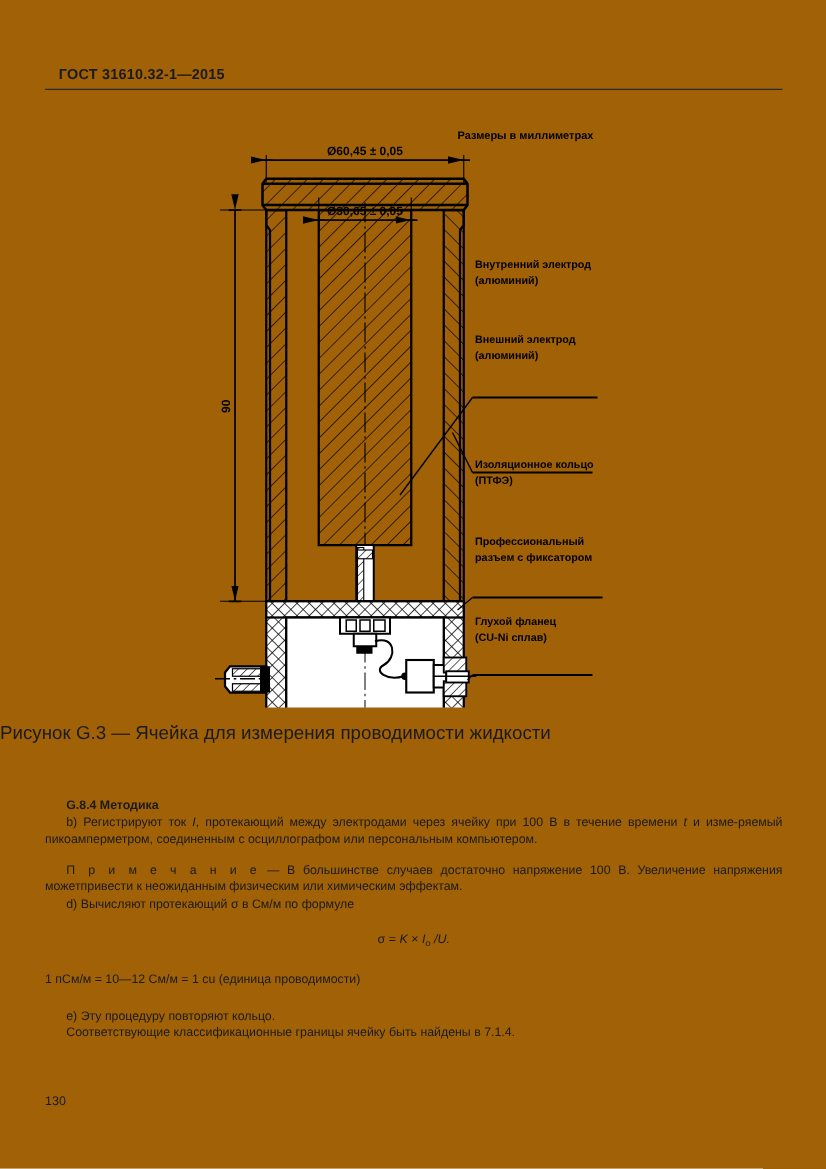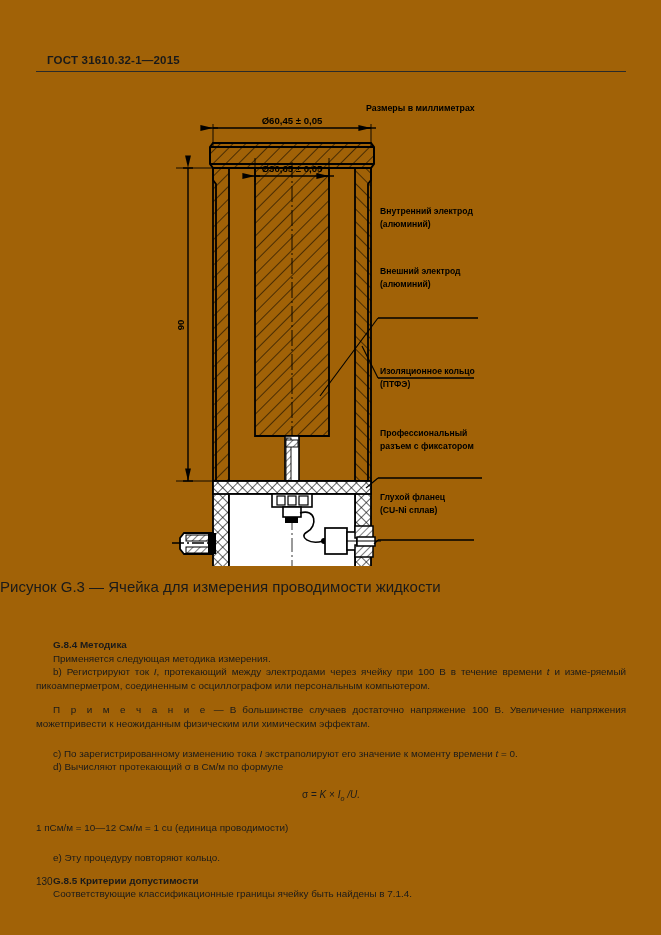--- a/index.html
+++ b/index.html
@@ -246,38 +246,35 @@
       <text class="ann-text" x="380" y="417" font-size="8.6">(CU-Ni сплав)</text>
     </svg>
   </div>
 
   <div class="figure-caption">Рисунок G.3 — Ячейка для измерения проводимости жидкости</div>
 
   <div class="body-text">
 
     <p class="hd indent">G.8.4 Методика</p>
 
-    <p class="indent">Применяется следующая методика измерения.</p>
 
 
     <p class="indent"><span>b) Регистрируют ток </span><span class="it">I</span><span>, протекающий между электродами через ячейку при 100 В в течение времени </span><span class="it">t</span><span> и изме-</span><span>ряемый пикоамперметром, соединенным с осциллографом или персональным компьютером.</span></p>
 
     <p class="note"><span class="sp">П р и м е ч а н и е</span><span> — В большинстве случаев достаточно напряжение 100 В. Увеличение напряжения может</span><span>привести к неожиданным физическим или химическим эффектам.</span></p>
 
-    <p class="indent gap-e"><span>c) По зарегистрированному изменению тока </span><span class="it">I</span><span> экстраполируют его значение к моменту времени </span><span class="it">t</span><span> = 0.</span></p>
 
     <p class="indent">d) Вычисляют протекающий σ в См/м по формуле</p>
 
     <p class="formula"><span class="up">σ</span><span class="up"> = </span><span>K</span><span class="up"> × </span><span>I</span><sub>o</sub><span> /U.</span></p>
 
     <p class="unitline">1 пСм/м = 10—12 См/м = 1 cu (единица проводимости)</p>
 
     <p class="indent gap-e">e) Эту процедуру повторяют кольцо.</p>
 
-    <p class="hd indent gap-s">G.8.5 Критерии допустимости</p>
 
     <p class="indent">Соответствующие классификационные границы ячейку быть найдены в 7.1.4.</p>
 
   </div>
 
   <div class="page-num">130</div>
 
 </div>
 
 </body></html>

